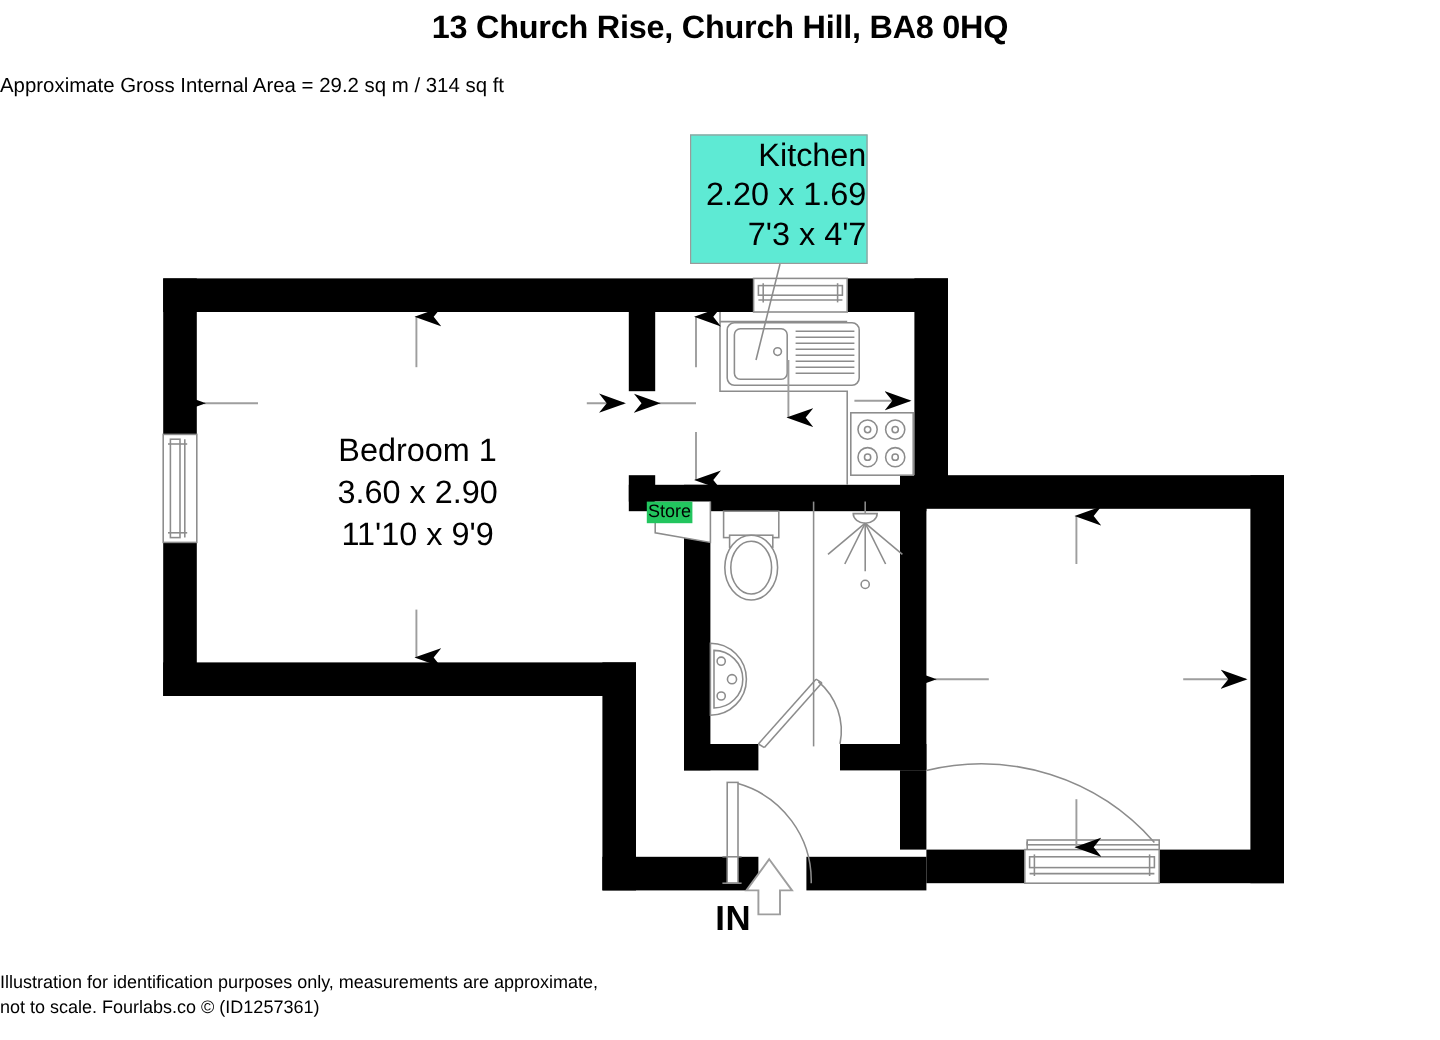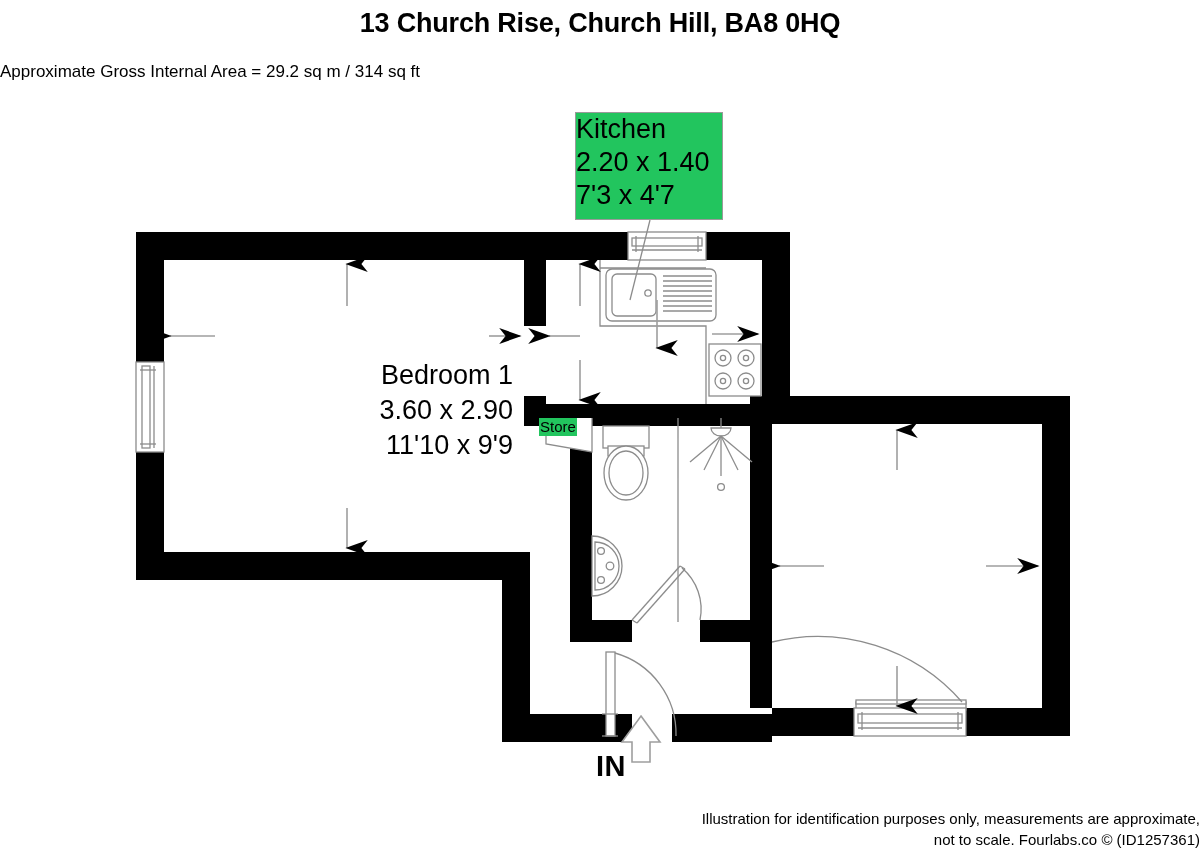--- a/index.html
+++ b/index.html
@@ -35,57 +35,56 @@
     left: 0; top: 62px;
     width: 1200px;
     text-align: left;
     font-size: 17px;
     font-weight: normal;
   }
   .footer {
     position: absolute;
     left: 0; top: 808px;
     width: 1200px;
-    text-align: right;
+    text-align: left;
     font-size: 15px;
     line-height: 21px;
   }
   .plan-svg {
     position: absolute;
     left: 0; top: 0;
     width: 1200px;
     height: 867px;
   }
   .calloutbox {
     position: absolute;
     border: 1px solid #9a9a9a;
-    background: #22c55e;
+    background: #5eead4;
     box-sizing: border-box;
-    text-align: left;
+    text-align: right;
     line-height: 33px;
   }
   #kitchen-callout {
     left: 575px;
     top: 112px;
     width: 148px;
     height: 108px;
     font-size: 27px;
   }
   .roomlabel {
     position: absolute;
     text-align: center;
     line-height: 35px;
     font-size: 27px;
     white-space: nowrap;
   }
   #bedroom-label {
     left: 183px;
     top: 358px;
     width: 330px;
-    text-align: right;
   }
   #living-label {
     left: 740px;
     top: 514px;
     width: 330px;
   }
   .store-label {
     position: absolute;
     left: 539px;
     top: 418px;
@@ -296,21 +295,21 @@
 
     <line x1="650" y1="220" x2="630" y2="300" stroke="#8c8c8c" stroke-width="1.3"></line>
 
     <line x1="546" y1="434" x2="546" y2="434" stroke="#8c8c8c" stroke-width="1.2"></line>
 
     <path d="M 641 716 L 660 742 L 650 742 L 650 762 L 632 762 L 632 742 L 622 742 Z" fill="#ffffff" stroke="#9e9e9e" stroke-width="1.6"></path>
   </svg>
 
   <div class="calloutbox" id="kitchen-callout">
     <div>Kitchen</div>
-    <div>2.20 x 1.40</div>
+    <div>2.20 x 1.69</div>
     <div>7'3 x 4'7</div>
   </div>
 
   <div class="roomlabel" id="bedroom-label">
     <div>Bedroom 1</div>
     <div>3.60 x 2.90</div>
     <div>11'10 x 9'9</div>
   </div>
 
 

